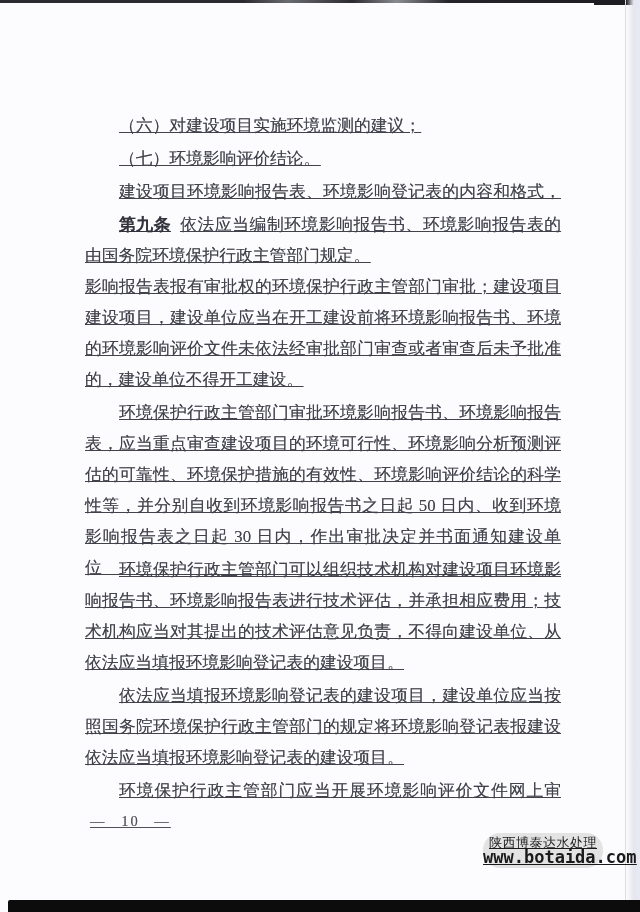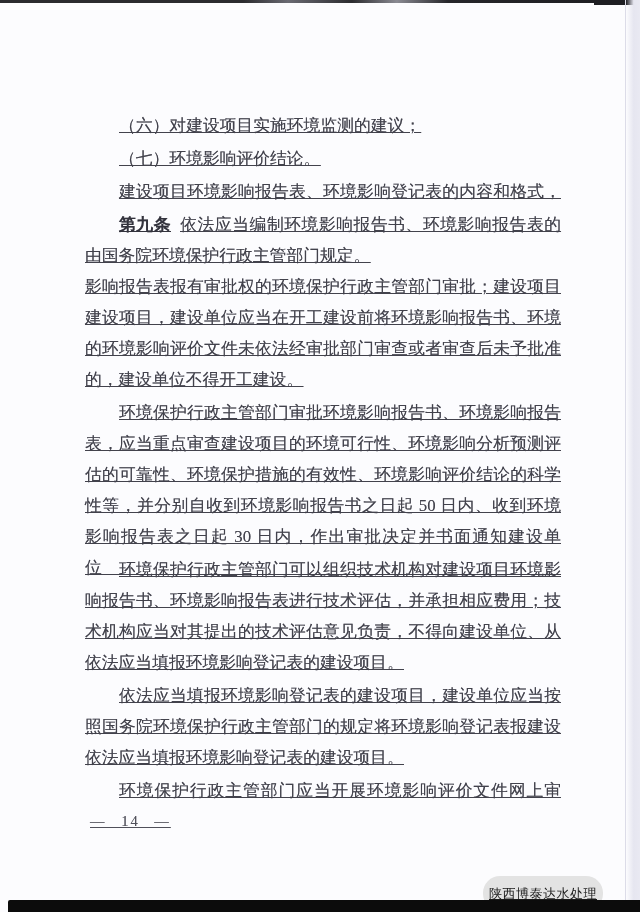--- a/index.html
+++ b/index.html
@@ -46,25 +46,25 @@
   .line:first-child{margin-top:0;}
   .seg{white-space:pre-wrap;}
   .seg.bold{font-weight:700;margin-right:0.55em;color:#33333d;}
   .page-number{
     position:absolute;left:90px;top:811px;
     color:#50505a;font-size:14.5px;line-height:20px;
     letter-spacing:2px;word-spacing:9px;
     text-shadow:0 0 0.5px rgba(70,70,80,0.5);
   }
   .watermark{
-    position:absolute;left:483px;top:876px;width:120px;height:35px;
+    position:absolute;left:483px;top:833px;width:120px;height:35px;
     background:var(--badge-bg);
     color:var(--badge-ink);
     text-align:center;
-    padding-top:10px;
+    padding-top:2px;
     border-radius:17px;
   }
   .wm1{
     font-family:"Liberation Sans","DejaVu Sans",sans-serif;
     font-size:13px;line-height:15px;letter-spacing:0.5px;
   }
   .wm2{
     font-family:"DejaVu Sans Mono","Liberation Mono",monospace;
     font-weight:700;font-size:17px;line-height:15px;letter-spacing:0;
   }
@@ -100,21 +100,21 @@
       <div class="line indent just"><span class="seg">环境保护行政主管部门可以组织技术机构对建设项目环境影</span></div>
       <div class="line just"><span class="seg">响报告书、环境影响报告表进行技术评估，并承担相应费用；技</span></div>
       <div class="line just"><span class="seg">术机构应当对其提出的技术评估意见负责，不得向建设单位、从</span></div>
       <div class="line left"><span class="seg">依法应当填报环境影响登记表的建设项目。</span></div>
       <div class="line indent just"><span class="seg">依法应当填报环境影响登记表的建设项目，建设单位应当按</span></div>
       <div class="line just"><span class="seg">照国务院环境保护行政主管部门的规定将环境影响登记表报建设</span></div>
       <div class="line left"><span class="seg">依法应当填报环境影响登记表的建设项目。</span></div>
       <div class="line indent just"><span class="seg">环境保护行政主管部门应当开展环境影响评价文件网上审</span></div>
     </div>
 
-  <div class="page-number">— 14 —</div>
+  <div class="page-number">— 10 —</div>
 
   <div class="watermark">
     <div class="wm1">陕西博泰达水处理</div>
     <div class="wm2">www.botaida.com</div>
   </div>
 
   <div class="bottom-bar"></div>
 </div>
 
 </body></html>

